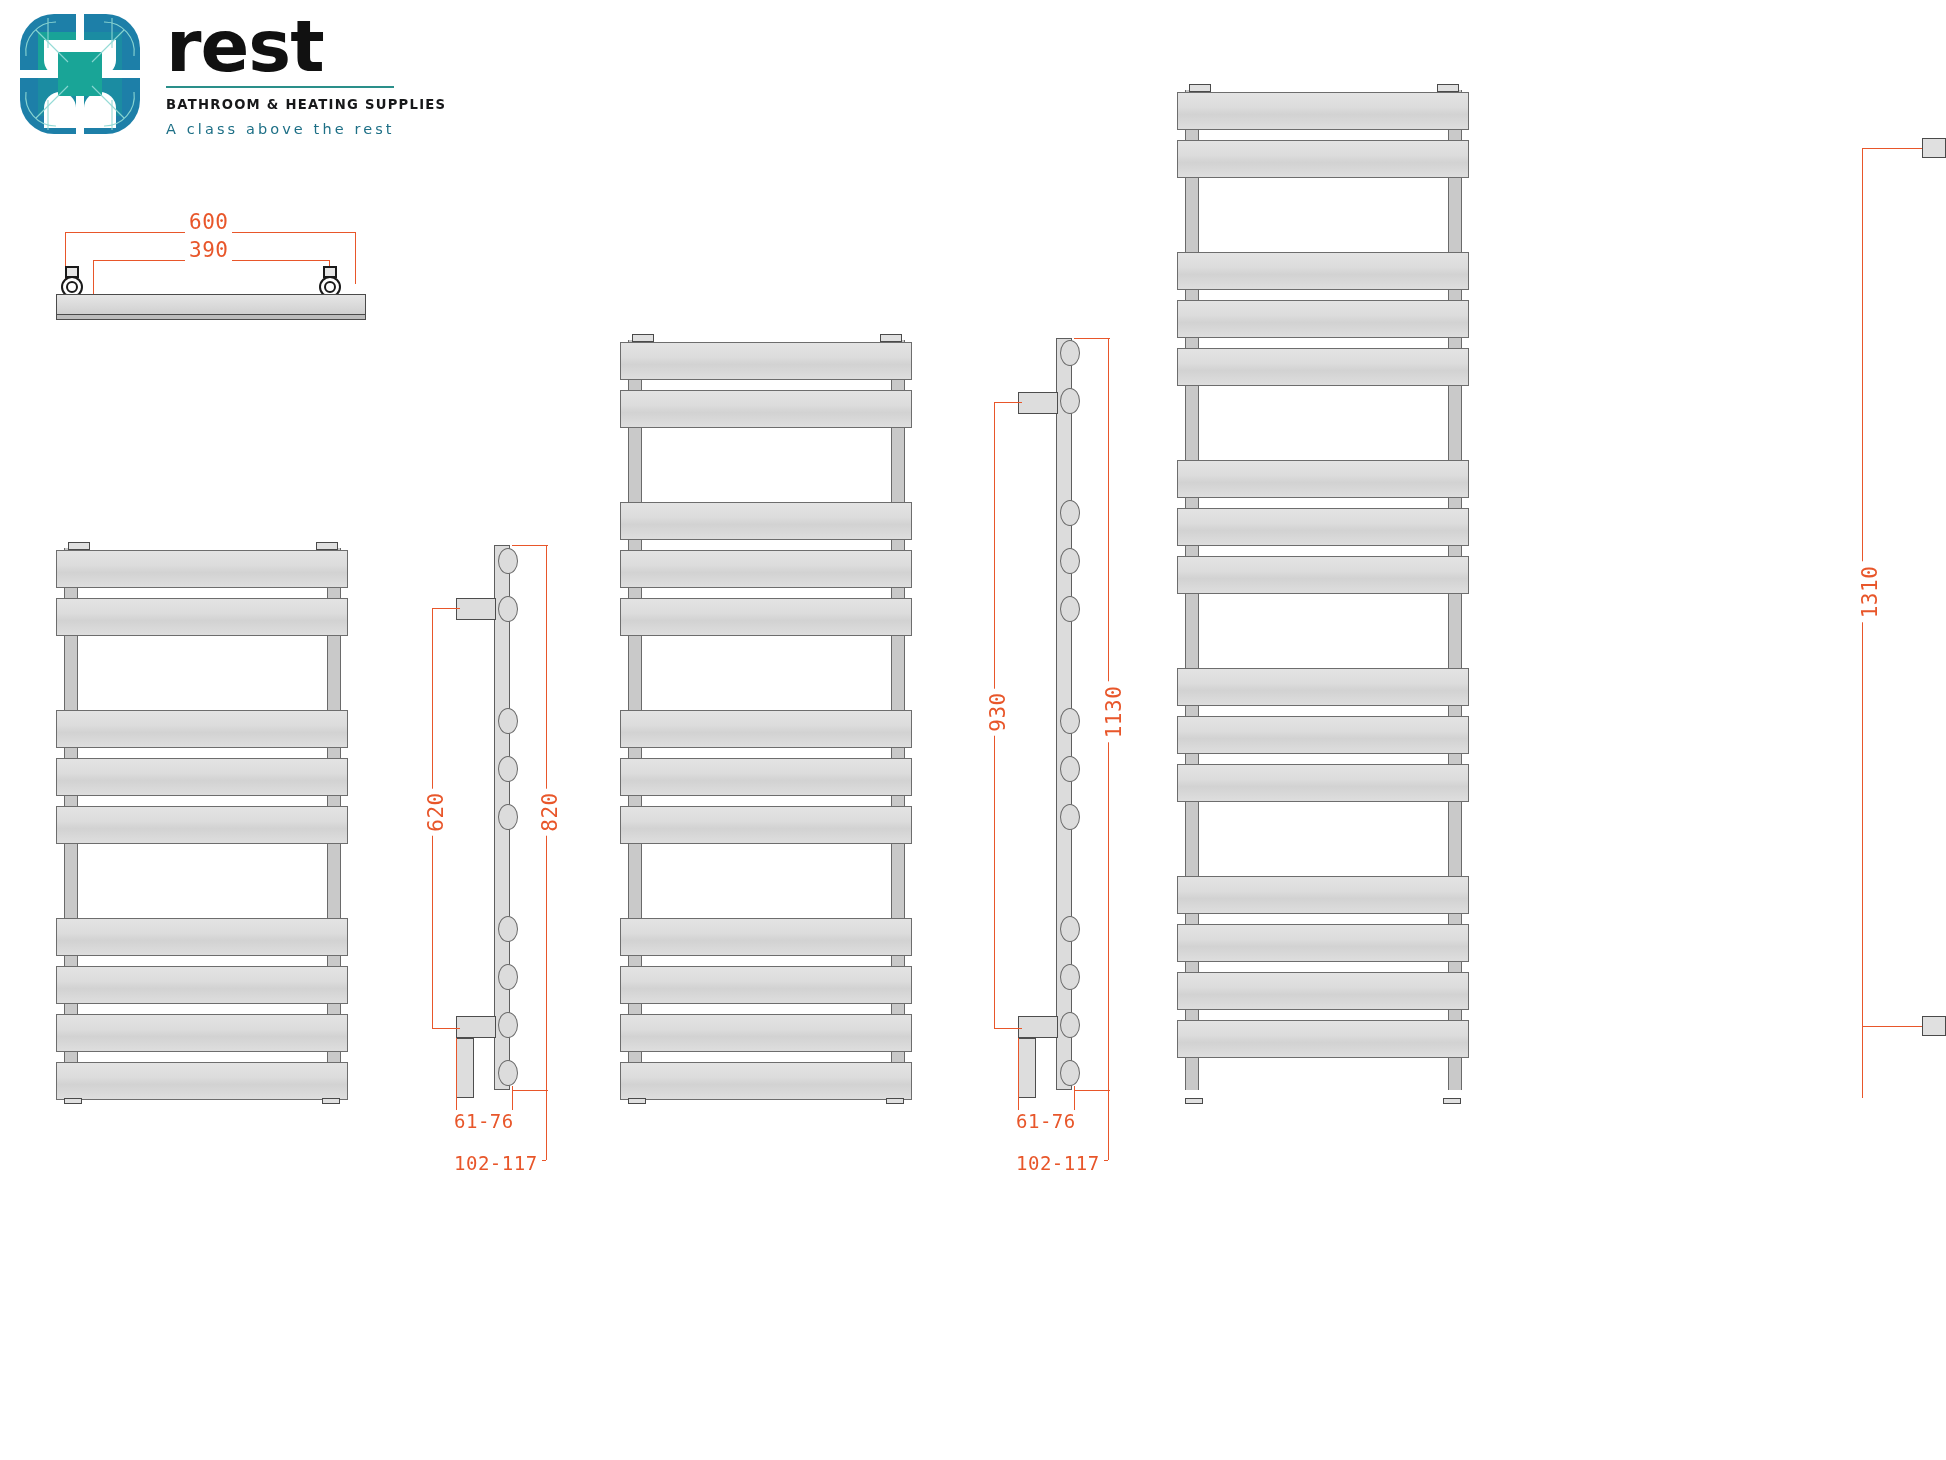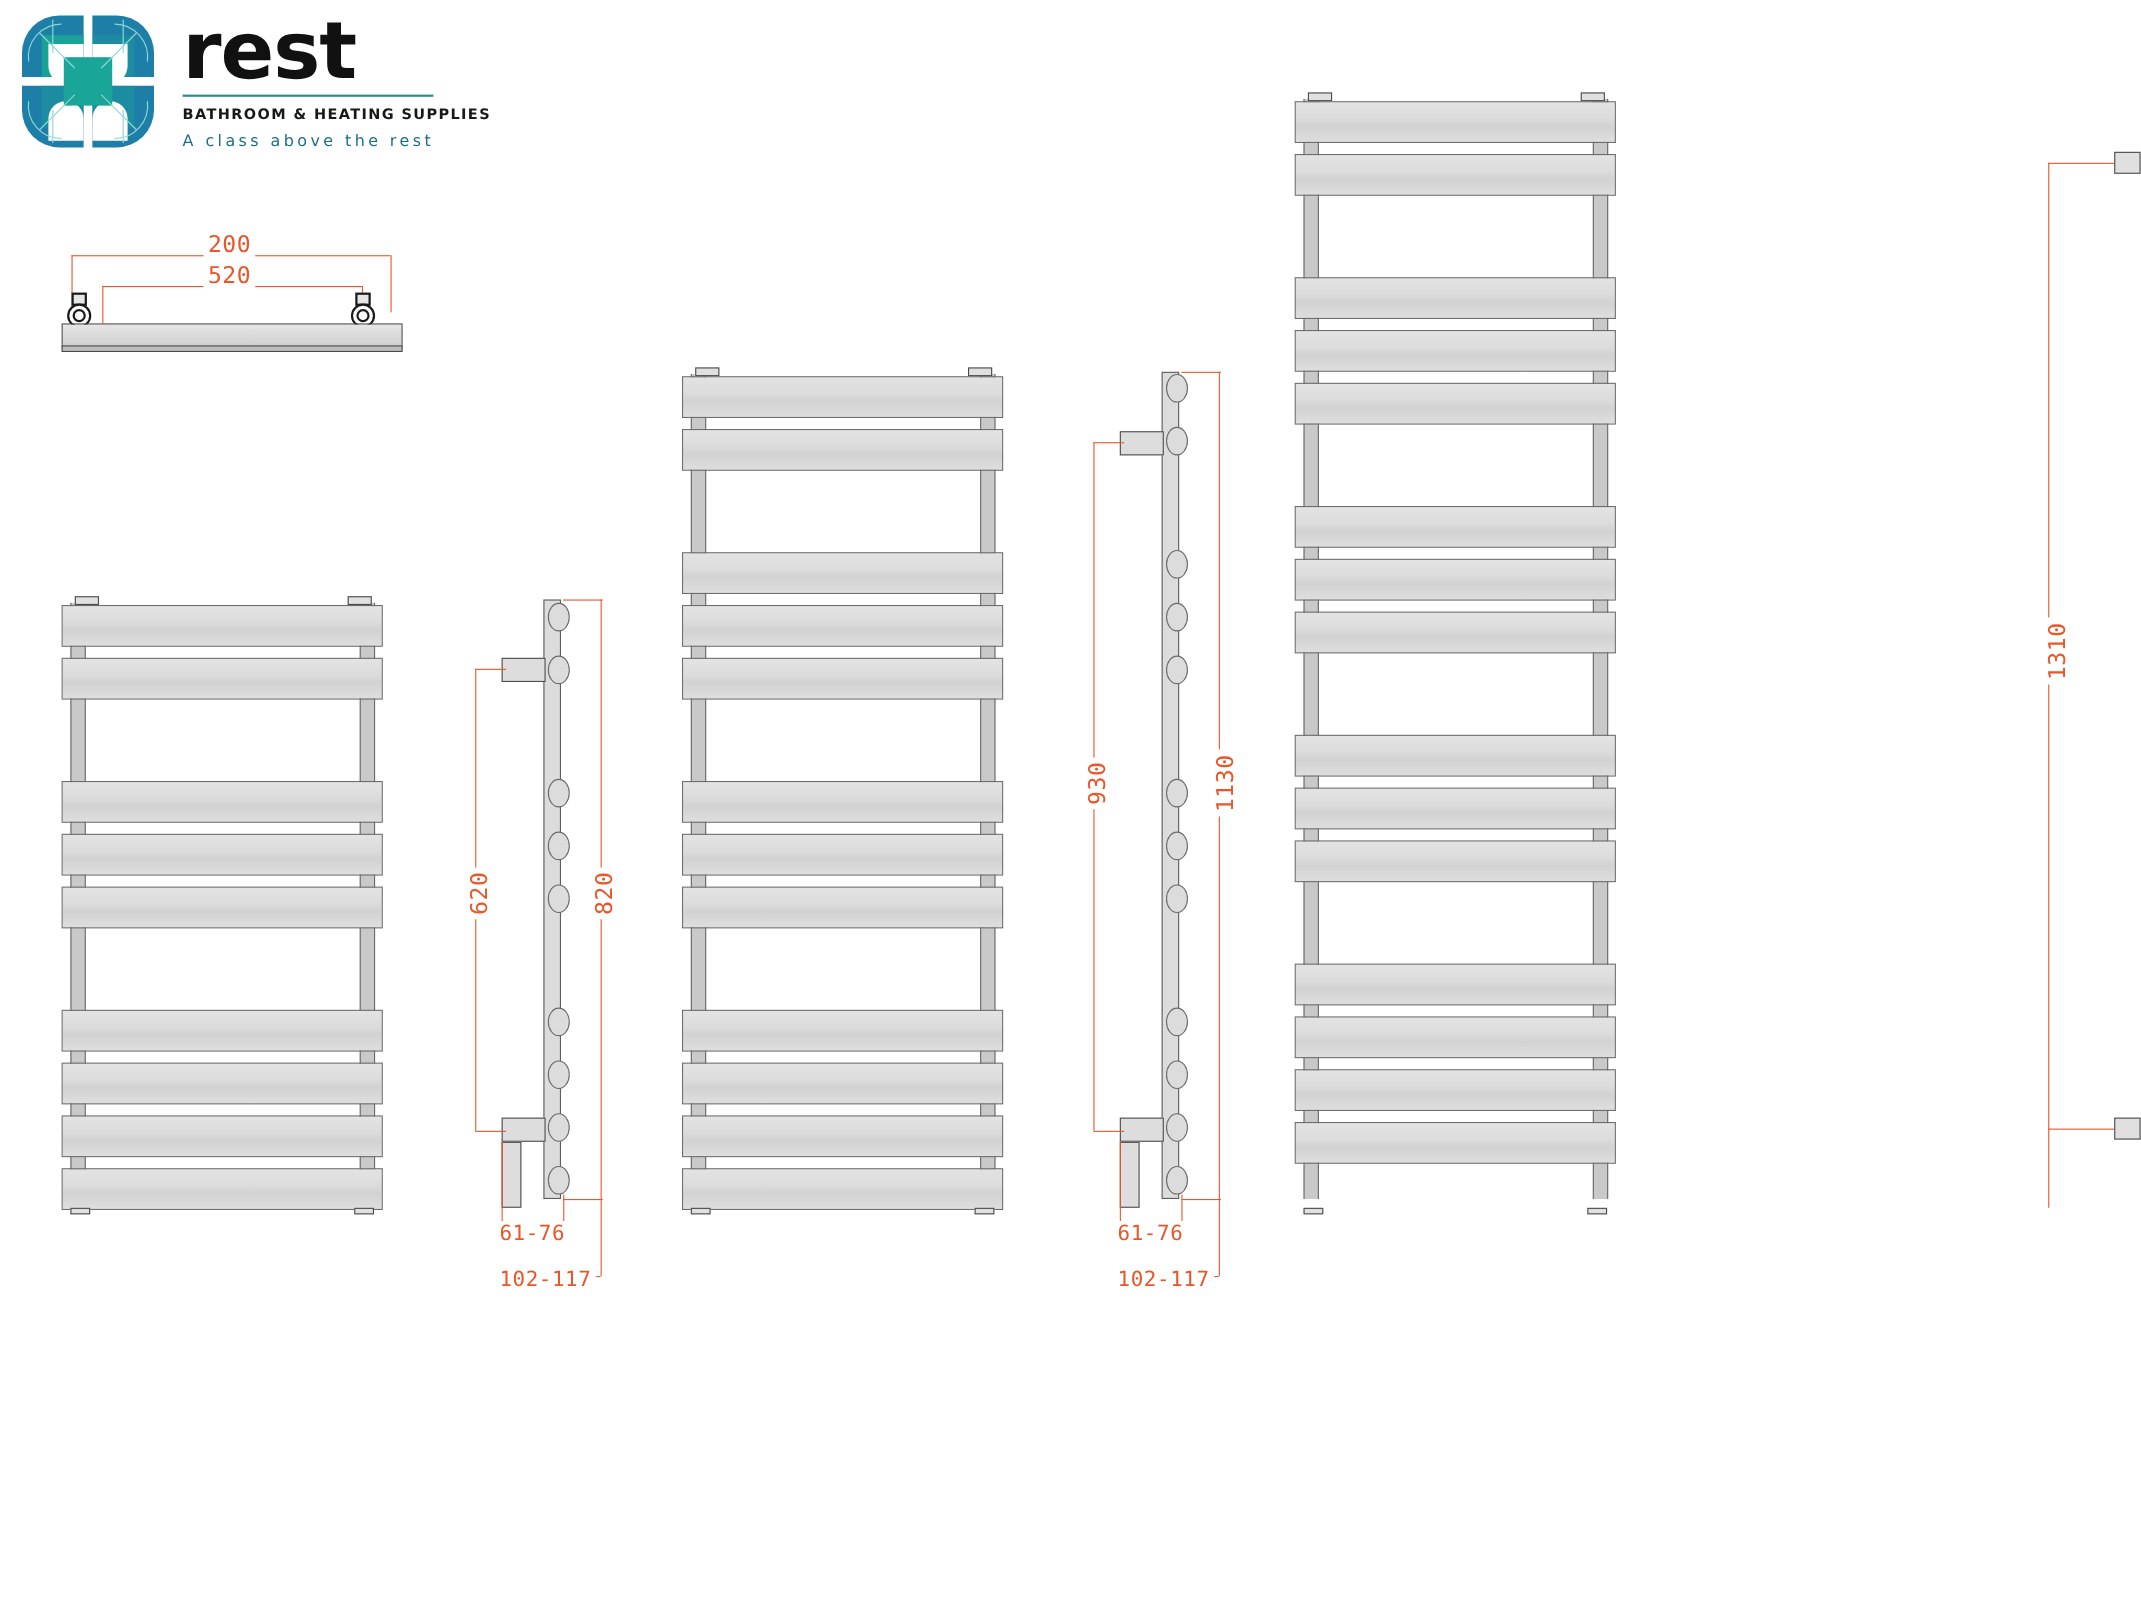--- a/index.html
+++ b/index.html
@@ -112,26 +112,26 @@
       <div class="logo-sub">BATHROOM &amp; HEATING SUPPLIES</div>
       <div class="logo-tag">A class above the rest</div>
     </div>
   </div>
 
   <div>
 
     <div class="dl-h" style="left:65px;top:232px;width:290px;"></div>
     <div class="dl-v" style="left:65px;top:232px;height:52px;"></div>
     <div class="dl-v" style="left:355px;top:232px;height:52px;"></div>
-    <div class="dim-txt" style="left:185px;top:210px;">200</div>
+    <div class="dim-txt" style="left:185px;top:210px;">600</div>
 
     <div class="dl-h" style="left:93px;top:260px;width:236px;"></div>
     <div class="dl-v" style="left:93px;top:260px;height:34px;"></div>
     <div class="dl-v" style="left:329px;top:260px;height:34px;"></div>
-    <div class="dim-txt" style="left:185px;top:238px;">520</div>
+    <div class="dim-txt" style="left:185px;top:238px;">390</div>
 
     <div class="tab" style="left:65px;top:266px;width:14px;height:12px;"></div>
     <div class="ring" style="left:61px;top:276px;width:22px;height:22px;"></div>
     <div class="ring2" style="left:66px;top:281px;width:12px;height:12px;"></div>
 
     <div class="tab" style="left:323px;top:266px;width:14px;height:12px;"></div>
     <div class="ring" style="left:319px;top:276px;width:22px;height:22px;"></div>
     <div class="ring2" style="left:324px;top:281px;width:12px;height:12px;"></div>
 
     <div class="plan-bar" style="left:56px;top:294px;width:310px;height:22px;"></div>

